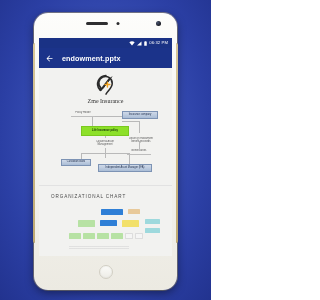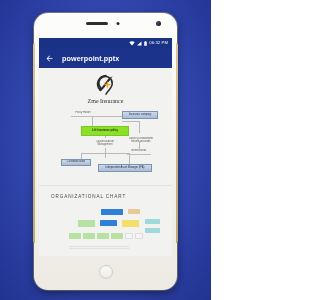--- a/index.html
+++ b/index.html
@@ -172,21 +172,21 @@
           <rect x="2" y="0" width="2" height="1" fill="#fff"></rect>
           <rect x="0.5" y="1" width="5" height="8.5" rx="0.6" fill="#fff"></rect>
         </svg>
         <span id="sb-clock">06:32 PM</span>
       </div>
 
       <div id="toolbar">
         <svg id="back-arrow" viewBox="0 0 24 24">
           <path d="M20 11H7.8l5.6-5.6L12 4l-8 8 8 8 1.4-1.4L7.8 13H20Z" fill="#ffffff"></path>
         </svg>
-        <span id="doc-title">powerpoint.pptx</span>
+        <span id="doc-title">endowment.pptx</span>
       </div>
 
       <div id="doc">
 
         <div class="slide" id="slide1">
 
           <div id="logo-wrap">
             <svg viewBox="0 0 52 46" width="26" height="22">
               <path d="M26 3a18 18 0 0 0-13 30l3-3A14 14 0 1 1 39 20c0 9-9 15-13 22" fill="none" stroke="#2b2b2b" stroke-width="3.2" stroke-linecap="round"></path>
               <path d="M15 34 34 9" stroke="#2b2b2b" stroke-width="4" stroke-linecap="round"></path>

